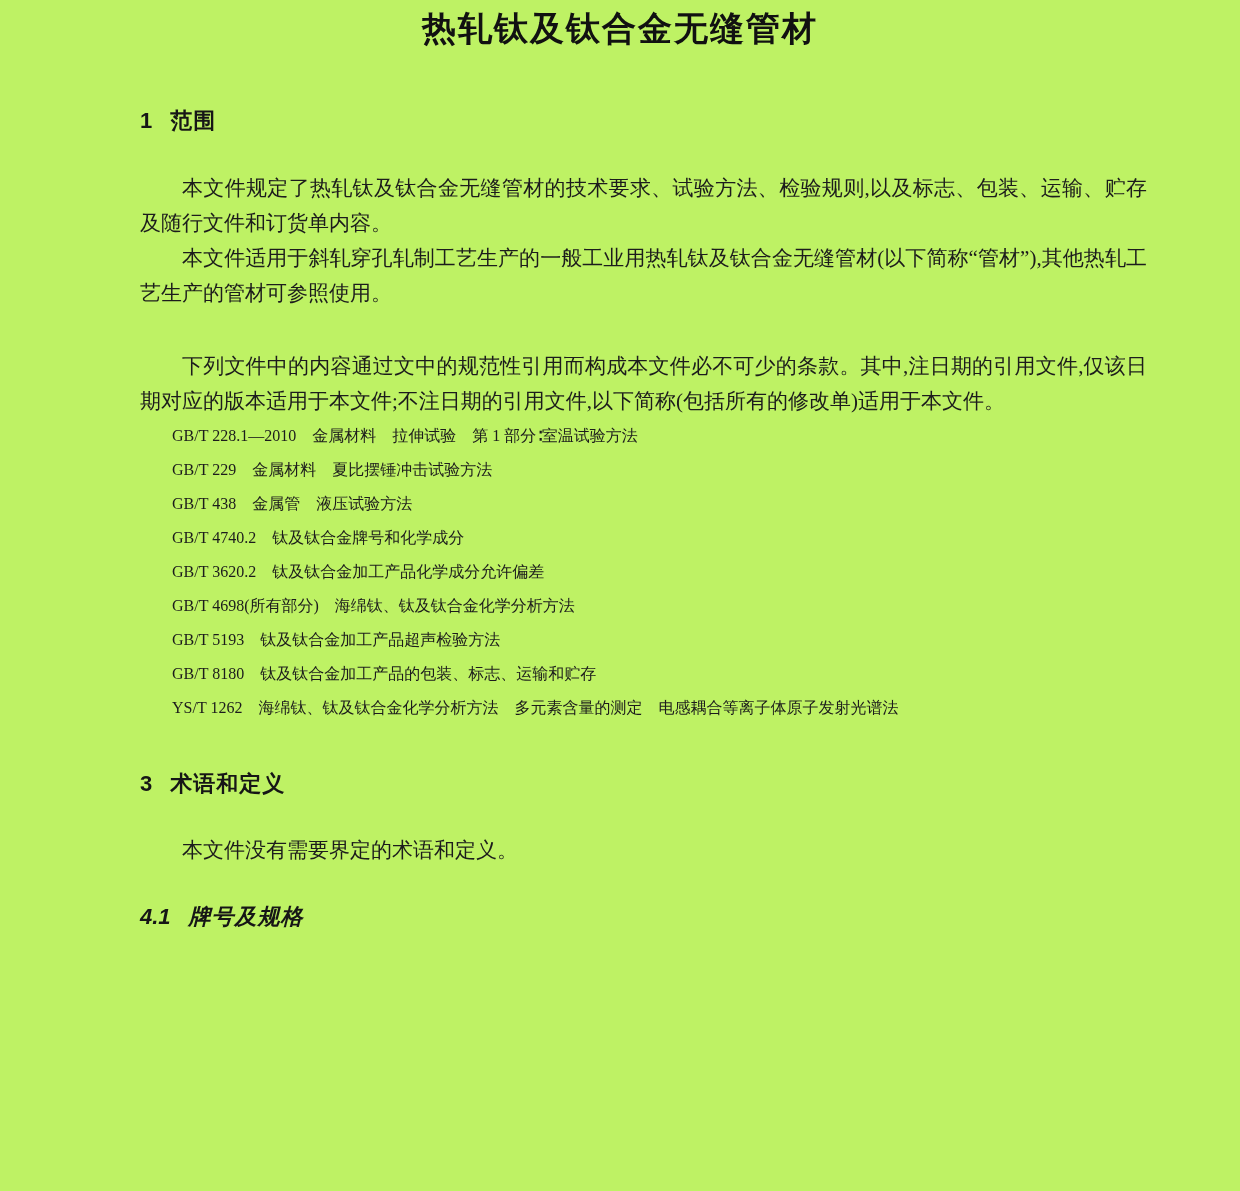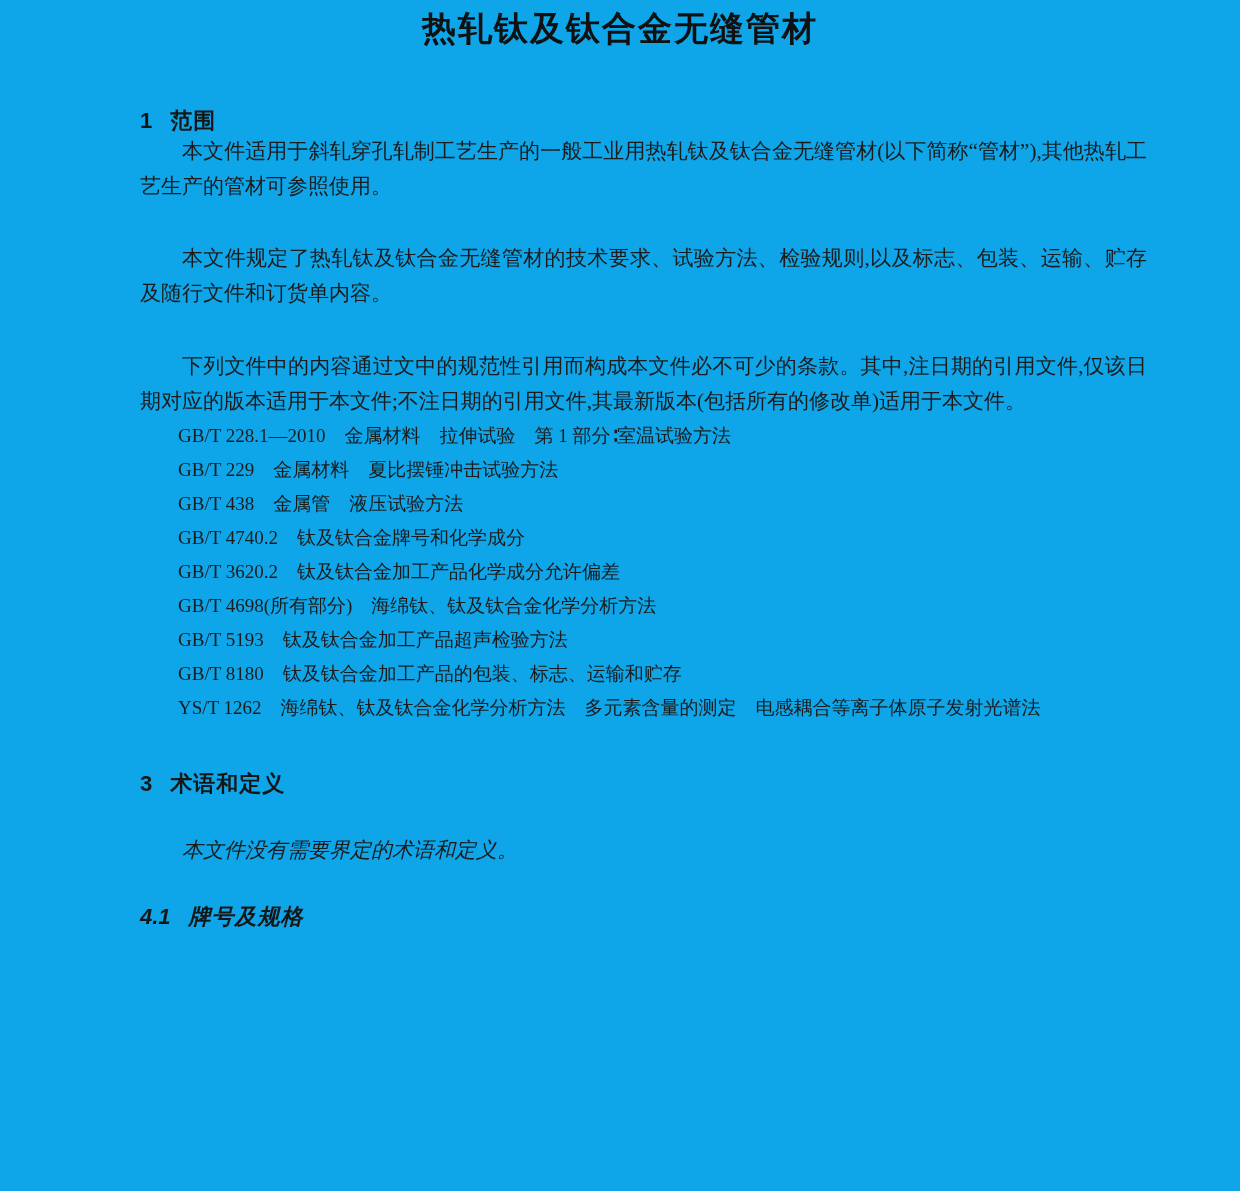--- a/index.html
+++ b/index.html
@@ -4,21 +4,21 @@
 <style>
   html, body {
     margin: 0;
     padding: 0;
     background: #ffffff;
   }
   .page {
     position: relative;
     width: 1240px;
     height: 1191px;
-    background: #0ea5e9;
+    background: #bef264;
     color: #1c1c1c;
     overflow: hidden;
     font-family: "Liberation Serif", "DejaVu Serif", serif;
   }
   .doc-title {
     margin: 0;
     padding-top: 6px;
     text-align: center;
     font-family: "Liberation Sans", "DejaVu Sans", sans-serif;
     font-weight: 700;
@@ -48,64 +48,64 @@
   .body-para {
     margin: 0;
     font-size: 21px;
     line-height: 35px;
     text-indent: 2em;
     text-align: justify;
     color: #1c1c1c;
   }
   .ref-para {
     margin: 0;
-    font-size: 19px;
+    font-size: 16px;
     line-height: 34px;
     text-indent: 2em;
     text-align: justify;
     color: #1c1c1c;
   }
 </style>
 </head>
 <body>
 
 <div class="page">
 
   <h1 class="doc-title">热轧钛及钛合金无缝管材</h1>
 
   <div class="content">
 
     <div>
       <h2 class="sec-heading" style="margin-top:58px;">
         <span class="sec-num">1</span><span>范围</span>
       </h2>
+      <p class="body-para" style="margin-top:37px;">本文件规定了热轧钛及钛合金无缝管材的技术要求、试验方法、检验规则,以及标志、包装、运输、贮存及随行文件和订货单内容。</p>
       <p class="body-para">本文件适用于斜轧穿孔轧制工艺生产的一般工业用热轧钛及钛合金无缝管材(以下简称“管材”),其他热轧工艺生产的管材可参照使用。</p>
-      <p class="body-para" style="margin-top:37px;">本文件规定了热轧钛及钛合金无缝管材的技术要求、试验方法、检验规则,以及标志、包装、运输、贮存及随行文件和订货单内容。</p>
     </div>
 
     <div>
-      <p class="body-para" style="margin-top:38px;">下列文件中的内容通过文中的规范性引用而构成本文件必不可少的条款。其中,注日期的引用文件,仅该日期对应的版本适用于本文件;不注日期的引用文件,其最新版本(包括所有的修改单)适用于本文件。</p>
+      <p class="body-para" style="margin-top:38px;">下列文件中的内容通过文中的规范性引用而构成本文件必不可少的条款。其中,注日期的引用文件,仅该日期对应的版本适用于本文件;不注日期的引用文件,以下简称(包括所有的修改单)适用于本文件。</p>
       <div>
         <p class="ref-para">GB/T 228.1—2010　金属材料　拉伸试验　第 1 部分∶室温试验方法</p>
         <p class="ref-para">GB/T 229　金属材料　夏比摆锤冲击试验方法</p>
         <p class="ref-para">GB/T 438　金属管　液压试验方法</p>
         <p class="ref-para">GB/T 4740.2　钛及钛合金牌号和化学成分</p>
         <p class="ref-para">GB/T 3620.2　钛及钛合金加工产品化学成分允许偏差</p>
         <p class="ref-para">GB/T 4698(所有部分)　海绵钛、钛及钛合金化学分析方法</p>
         <p class="ref-para">GB/T 5193　钛及钛合金加工产品超声检验方法</p>
         <p class="ref-para">GB/T 8180　钛及钛合金加工产品的包装、标志、运输和贮存</p>
         <p class="ref-para">YS/T 1262　海绵钛、钛及钛合金化学分析方法　多元素含量的测定　电感耦合等离子体原子发射光谱法</p>
       </div>
     </div>
 
     <div>
       <h2 class="sec-heading" style="margin-top:46px;">
         <span class="sec-num">3</span><span>术语和定义</span>
       </h2>
-      <p class="body-para" style="margin-top:36px;font-style:italic;">本文件没有需要界定的术语和定义。</p>
+      <p class="body-para" style="margin-top:36px;">本文件没有需要界定的术语和定义。</p>
     </div>
 
     <div>
 
       <div>
         <h3 class="sec-heading" style="margin-top:36px;font-style:italic;">
           <span class="sec-num">4.1</span><span>牌号及规格</span>
         </h3>
       </div>
     </div>

